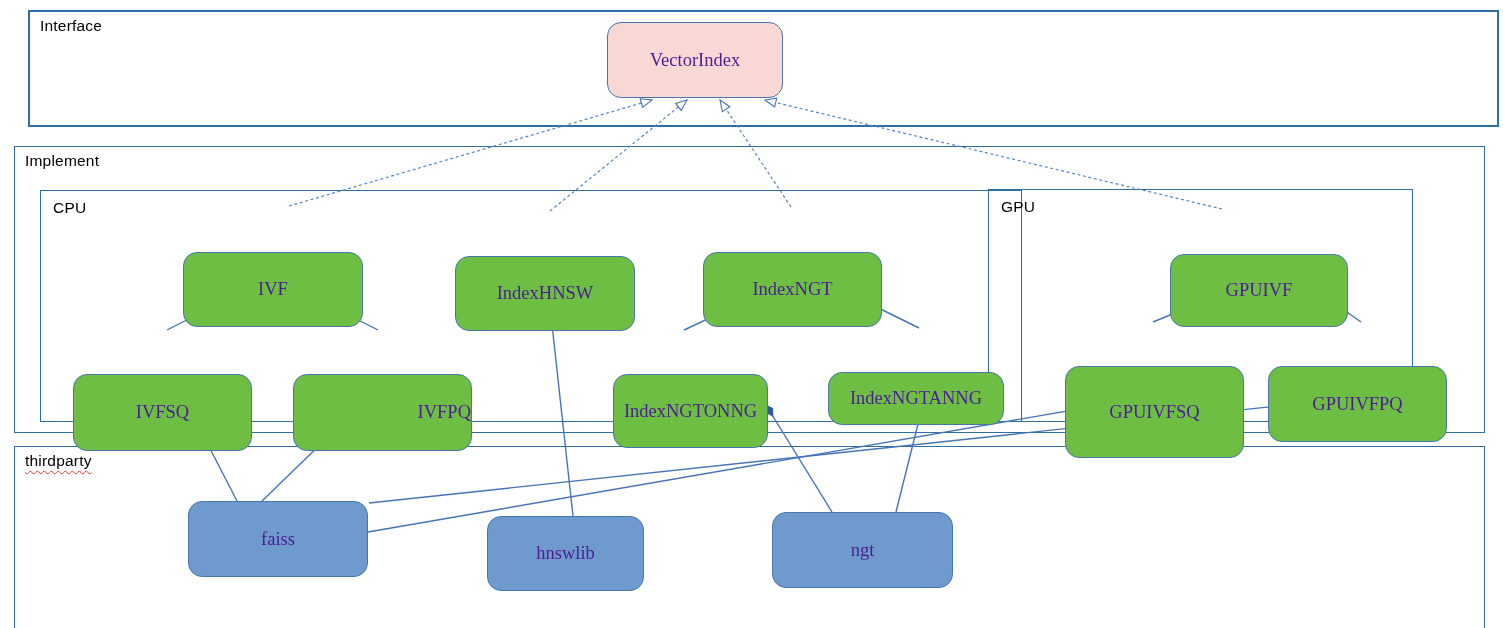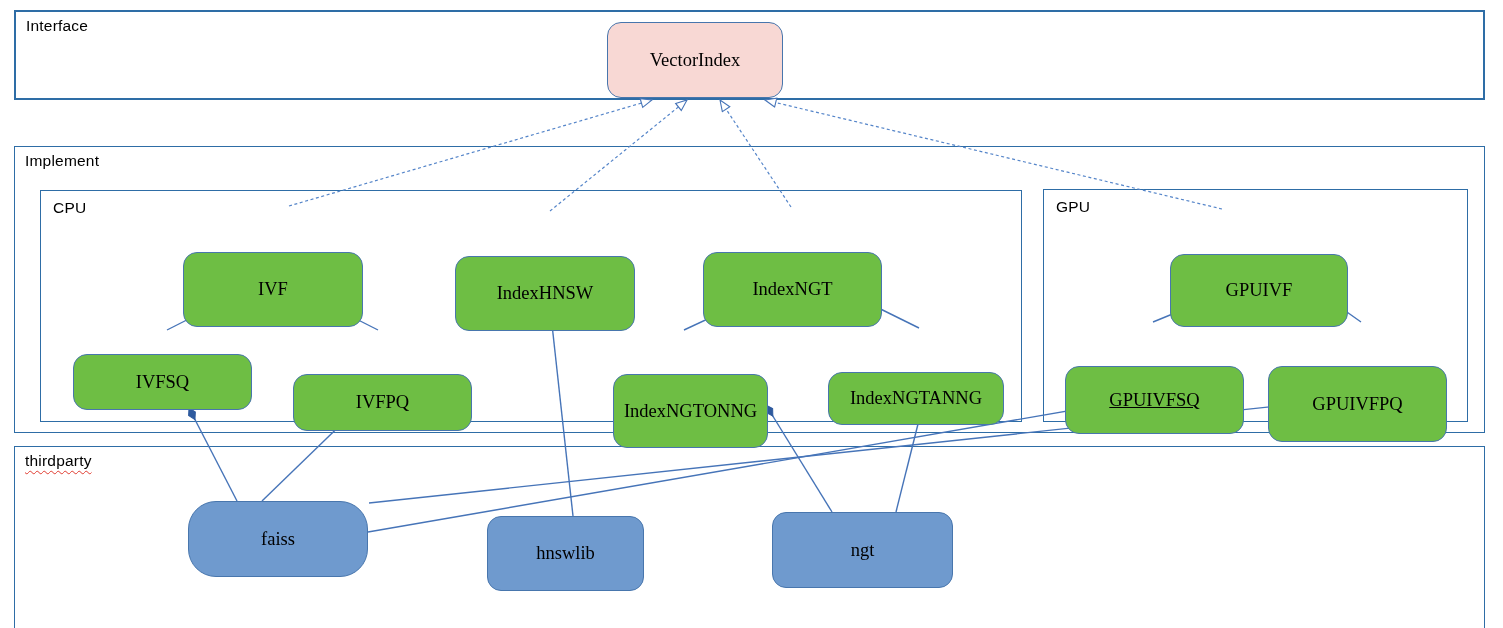--- a/index.html
+++ b/index.html
@@ -21,44 +21,44 @@
   }
   .container-cpu .container-label,.container-gpu .container-label{top:8px;left:12px;}
   .misspelled{
     text-decoration-line:underline;text-decoration-style:wavy;
     text-decoration-color:var(--misspell);text-decoration-thickness:1px;
     text-underline-offset:4px;
   }
   .node{
     position:absolute;display:flex;align-items:center;justify-content:center;
     border-radius:14px;border:1.5px solid var(--node-border);box-sizing:border-box;
-    font-family:"Liberation Serif","DejaVu Serif",serif;font-size:18.5px;color:#000000;
+    font-family:"Liberation Serif","DejaVu Serif",serif;font-size:18.5px;color:#4c1d95;
   }
   .node-interface{background:var(--interface-fill);}
   .node-impl{background:var(--impl-fill);margin-top:44px;}
   .node-thirdparty{background:var(--thirdparty-fill);}
   .edge-realization{stroke:var(--edge-dashed);stroke-width:1.2;stroke-dasharray:3 2.6;fill:none;}
   .edge-generalization{stroke:var(--edge);stroke-width:1.4;fill:none;}
   .edge-composition{stroke:var(--edge);stroke-width:1.4;fill:none;}
 </style>
 </head>
 <body>
 
 <div id="canvas">
   <div id="layer-containers">
-      <div class="container container-interface" style="left: 14px; top: 10px; width: 1471px; height: 90px;">
+      <div class="container container-interface" style="left: 28px; top: 10px; width: 1471px; height: 117px;">
         <span class="container-label">Interface</span>
       </div>
       <div class="container container-implement" style="left: 14px; top: 146px; width: 1471px; height: 287px;">
         <span class="container-label">Implement</span>
       </div>
       <div class="container container-cpu" style="left: 40px; top: 190px; width: 982px; height: 232px;">
         <span class="container-label">CPU</span>
       </div>
-      <div class="container container-gpu" style="left: 1043px; top: 189px; width: 425px; height: 233px; text-decoration: underline;">
+      <div class="container container-gpu" style="left: 988px; top: 189px; width: 425px; height: 233px; text-decoration: underline;">
         <span class="container-label">GPU</span>
       </div>
       <div class="container container-thirdparty" style="left: 14px; top: 446px; width: 1471px; height: 195px; padding-left: 36px;">
         <span class="container-label misspelled">thirdparty</span>
       </div>
     </div>
   <svg id="edges" xmlns="http://www.w3.org/2000/svg" width="1503" height="628" viewBox="0 0 1503 628">
     <defs>
       <marker id="tri" markerUnits="userSpaceOnUse" markerWidth="14" markerHeight="12" refX="12" refY="5.5" orient="auto">
         <path id="tri-path" d="M1,1 L12,5.5 L1,10 Z" fill="#ffffff" stroke="#4674b8" stroke-width="1.1"></path>
@@ -91,42 +91,42 @@
       </div>
       <div class="node node-impl" style="left: 183px; top: 208px; width: 180px; height: 75px;">
         <span>IVF</span>
       </div>
       <div class="node node-impl" style="left: 455px; top: 212px; width: 180px; height: 75px;">
         <span>IndexHNSW</span>
       </div>
       <div class="node node-impl" style="left: 703px; top: 208px; width: 179px; height: 75px; justify-content: center;">
         <span>IndexNGT</span>
       </div>
-      <div class="node node-impl" style="left: 73px; top: 310px; width: 179px; height: 56px;">
+      <div class="node node-impl" style="left: 73px; top: 330px; width: 179px; height: 77px;">
         <span>IVFSQ</span>
       </div>
-      <div class="node node-impl" style="left: 293px; top: 330px; width: 179px; height: 57px;">
+      <div class="node node-impl" style="left: 293px; top: 330px; width: 179px; height: 77px; justify-content: flex-end;">
         <span>IVFPQ</span>
       </div>
       <div class="node node-impl" style="left: 613px; top: 330px; width: 155px; height: 74px;">
         <span>IndexNGTONNG</span>
       </div>
       <div class="node node-impl" style="left: 828px; top: 328px; width: 176px; height: 53px;">
         <span>IndexNGTANNG</span>
       </div>
       <div class="node node-impl" style="left: 1170px; top: 210px; width: 178px; height: 73px;">
         <span>GPUIVF</span>
       </div>
-      <div class="node node-impl" style="left: 1065px; top: 322px; width: 179px; height: 68px; text-decoration: underline;">
+      <div class="node node-impl" style="left: 1065px; top: 322px; width: 179px; height: 92px;">
         <span>GPUIVFSQ</span>
       </div>
       <div class="node node-impl" style="left: 1268px; top: 322px; width: 179px; height: 76px;">
         <span>GPUIVFPQ</span>
       </div>
-      <div class="node node-thirdparty" style="left: 188px; top: 501px; width: 180px; height: 76px; border-radius: 28px;">
+      <div class="node node-thirdparty" style="left: 188px; top: 501px; width: 180px; height: 76px;">
         <span>faiss</span>
       </div>
       <div class="node node-thirdparty" style="left: 487px; top: 516px; width: 157px; height: 75px;">
         <span>hnswlib</span>
       </div>
       <div class="node node-thirdparty" style="left: 772px; top: 512px; width: 181px; height: 76px;">
         <span>ngt</span>
       </div>
     </div>
 </div>

